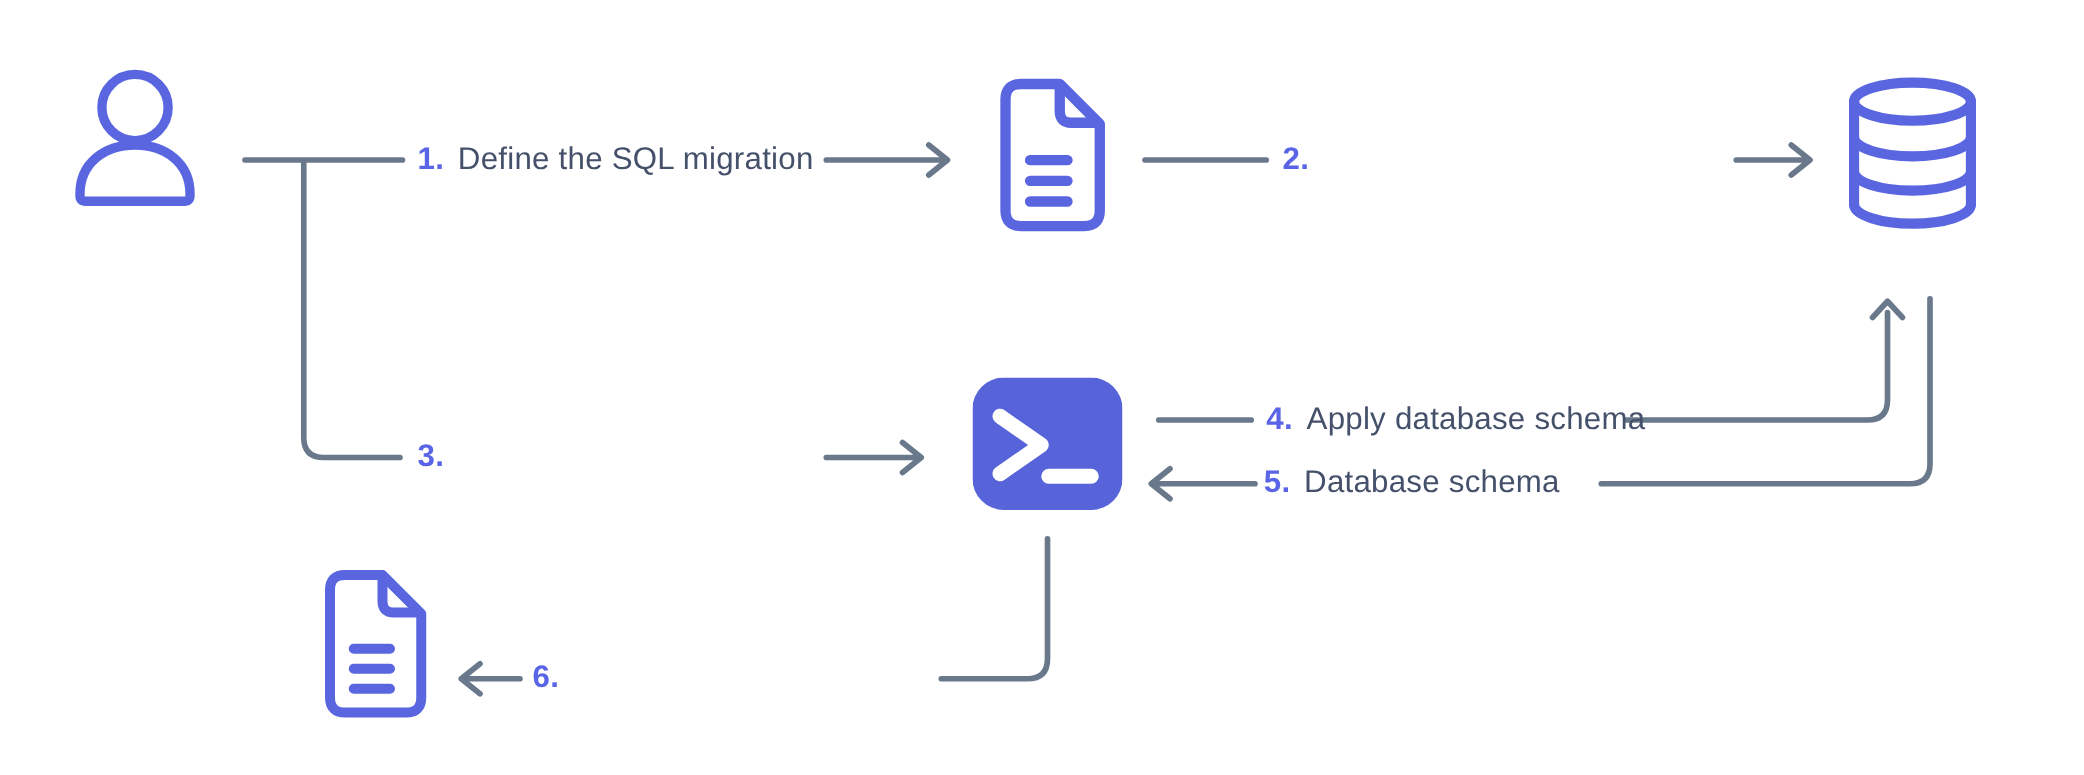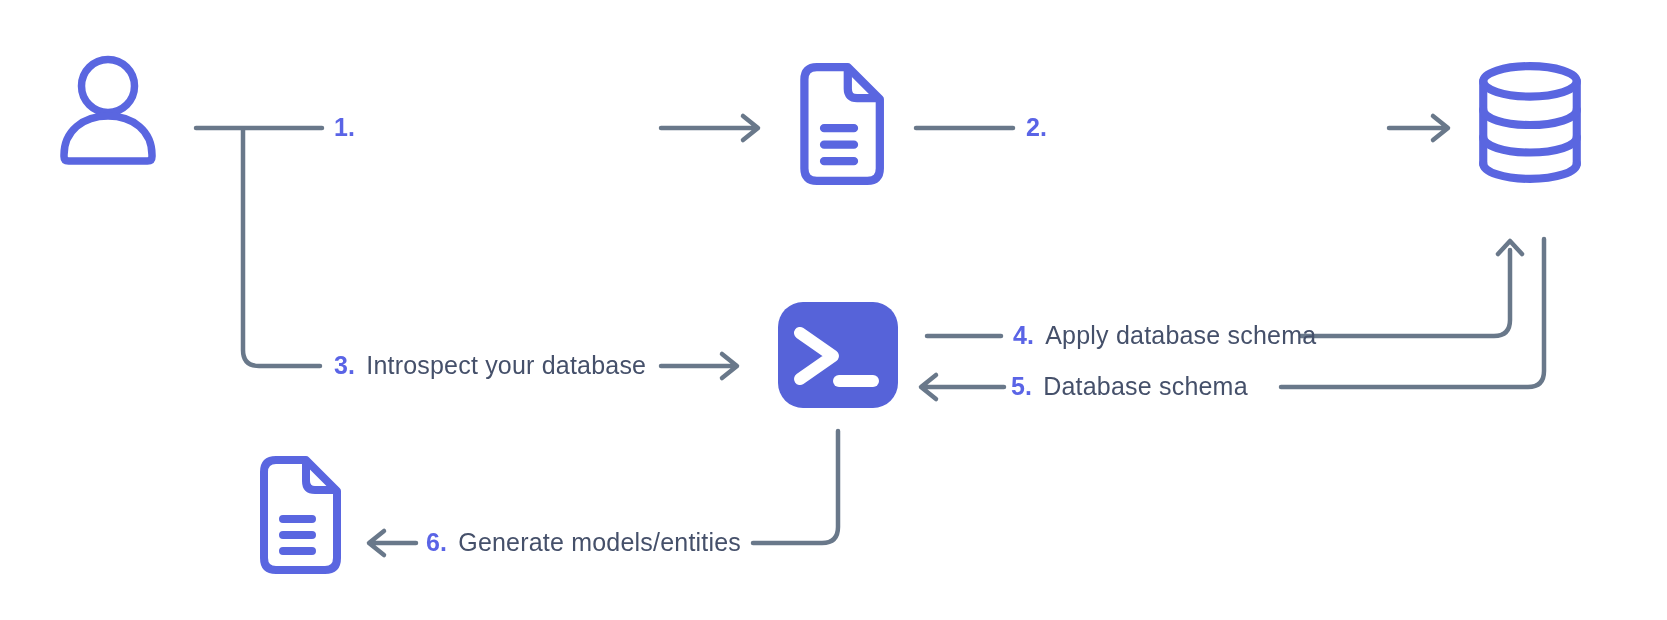--- a/index.html
+++ b/index.html
@@ -124,39 +124,38 @@
       <g fill="none" stroke="#5a66e0" stroke-width="8" stroke-linecap="round" stroke-linejoin="round">
         <path d="M24 5 H54 L85 36 V103 Q85 115 73 115 H24 Q12 115 12 103 V17 Q12 5 24 5 Z"></path>
         <path d="M54 7 V26 Q54 35 63 35 H83"></path>
         <path d="M31 64 H60 M31 80 H60 M31 96 H60"></path>
       </g>
     </svg>
   </div>
 
   <div class="step-label" style="left:334px; top:128px;">
     <span class="num">1.</span>
+    <span>Define the SQL migration</span>
   </div>
 
   <div class="step-label" style="left:1026px; top:128px;">
     <span class="num">2.</span>
   </div>
 
   <div class="step-label" style="left:334px; top:366px;">
     <span class="num">3.</span>
-    <span>Introspect your database</span>
   </div>
 
   <div class="step-label" style="left:1013px; top:336px;">
     <span class="num">4.</span>
     <span>Apply database schema</span>
   </div>
 
   <div class="step-label" style="left:1011px; top:387px;">
     <span class="num">5.</span>
     <span>Database schema</span>
   </div>
 
   <div class="step-label" style="left:426px; top:543px;">
     <span class="num">6.</span>
-    <span>Generate models/entities</span>
   </div>
 
 </div>
 
 </body></html>

